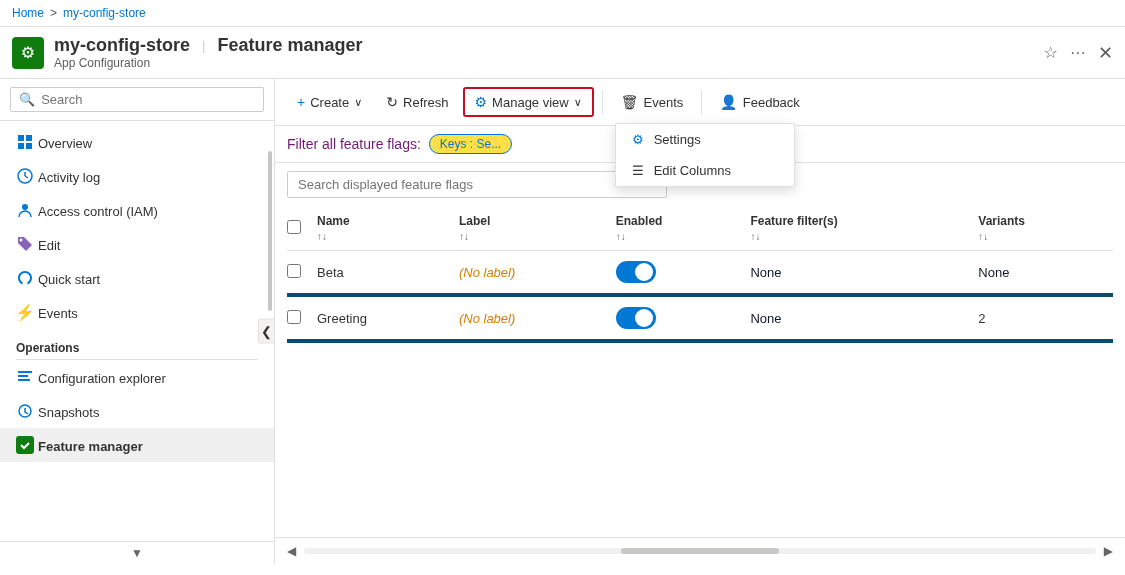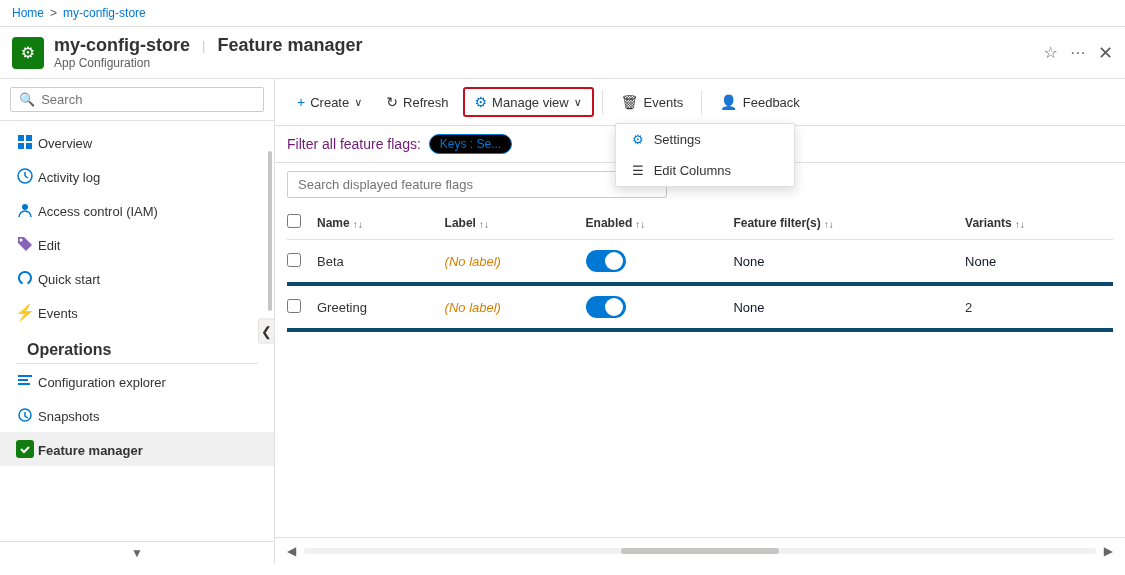--- a/index.html
+++ b/index.html
@@ -27,57 +27,57 @@
     .sidebar { width: 275px; border-right: 1px solid #e0e0e0; display: flex; flex-direction: column; flex-shrink: 0; }
     .sidebar-search { padding: 8px 10px; border-bottom: 1px solid #e0e0e0; }
     .sidebar-search-box { display: flex; align-items: center; border: 1px solid #ccc; border-radius: 2px; padding: 4px 8px; gap: 6px; background: #fff; }
     .sidebar-search-box input { border: none; outline: none; font-size: 13px; width: 100%; }
     .sidebar-nav { flex: 1; overflow-y: auto; padding: 4px 0; position: relative; }
 
     .nav-item { display: flex; align-items: flex-end; padding: 8px 16px; cursor: pointer; gap: 4px; font-size: 13px; color: #333; }
     .nav-item.active { background: #f0f0f0; font-weight: 600; }
     .nav-icon { width: 18px; height: 18px; display: flex; align-items: center; justify-content: center; flex-shrink: 0; }
 
-    .section-header { padding: 12px 16px 4px; font-size: 16px; font-weight: 700; color: #333; text-transform: none; margin-left: 11px; }
+    .section-header { padding: 12px 16px 4px; font-size: 12px; font-weight: 700; color: #333; text-transform: none; }
 
     
     .sidebar-scrollbar { position: absolute; right: 2px; top: 30px; width: 4px; height: 160px; background: #c8c6c4; border-radius: 2px; }
 
     
     .content { flex: 1; display: flex; flex-direction: column; overflow: hidden; }
 
     
     .toolbar { display: flex; align-items: center; padding: 8px 12px; border-bottom: 1px solid #e0e0e0; gap: 4px; position: relative; }
     .toolbar-btn { display: flex; align-items: center; gap: 5px; padding: 5px 10px; border: none; background: transparent; cursor: pointer; font-size: 13px; color: #333; border-radius: 2px; }
     .toolbar-btn.active-border { border: 2px solid #c50f1f; border-radius: 3px; }
     .toolbar-separator { width: 1px; height: 24px; background: #e0e0e0; margin: 0 4px; }
 
     
     .dropdown-menu { position: absolute; top: 44px; left: 340px; background: #fff; border: 1px solid #e0e0e0; box-shadow: 0 4px 12px rgba(0,0,0,0.15); z-index: 100; min-width: 180px; border-radius: 2px; }
     .dropdown-item { display: flex; align-items: center; gap: 10px; padding: 8px 16px; cursor: pointer; font-size: 13px; color: #333; }
 
     
     .filter-bar { display: flex; align-items: center; padding: 8px 12px; gap: 8px; border-bottom: 1px solid #e0e0e0; }
     .filter-label { font-size: 14px; color: #701a75; }
-    .filter-chip { background: #000000; border: 1px solid #0078d4; border-radius: 12px; padding: 2px 10px; font-size: 12px; color: #0078d4; }
+    .filter-chip { background: #fde047; border: 1px solid #0078d4; border-radius: 12px; padding: 2px 10px; font-size: 12px; color: #0078d4; }
 
     
     .search-bar { padding: 8px 12px; }
     .search-input { border: 1px solid #ccc; border-radius: 2px; padding: 5px 10px; font-size: 13px; width: 380px; outline: none; }
 
     
     .flags-count { padding: 4px 12px 8px; font-size: 13px; color: #0078d4; }
 
     
     .table-container { flex: 1; overflow-y: auto; padding: 0 12px; }
     table { width: 100%; border-collapse: collapse; }
     thead tr { border-bottom: 1px solid #e0e0e0; }
     th { padding: 8px 12px 8px 0; font-size: 12px; font-weight: 600; color: #333; text-align: left; white-space: nowrap; }
     td { padding: 10px 12px 10px 0; font-size: 13px; border-bottom: 4px solid #0c4a6e; }
-    .th-sort { display: inline-flex; align-items: flex-end; gap: 3px; }
+    .th-sort { display: inline-flex; align-items: flex-start; gap: 3px; flex-direction: column; }
     .sort-arrows { font-size: 10px; color: #666; }
     .checkbox-cell { width: 30px; }
     .checkbox { width: 14px; height: 14px; border: 1px solid #666; background: #fff; cursor: pointer; }
     .no-label { color: #d67f00; font-style: italic; }
     .toggle-on { width: 40px; height: 22px; background: #0078d4; border-radius: 11px; display: flex; align-items: center; cursor: pointer; padding: 2px 3px; }
     .toggle-knob { width: 18px; height: 18px; background: #fff; border-radius: 50%; margin-left: auto; }
     .none-text { color: #0f172a; }
 
     
     .bottom-scrollbar { display: flex; align-items: center; padding: 4px 8px; border-top: 1px solid #e0e0e0; gap: 4px; }

